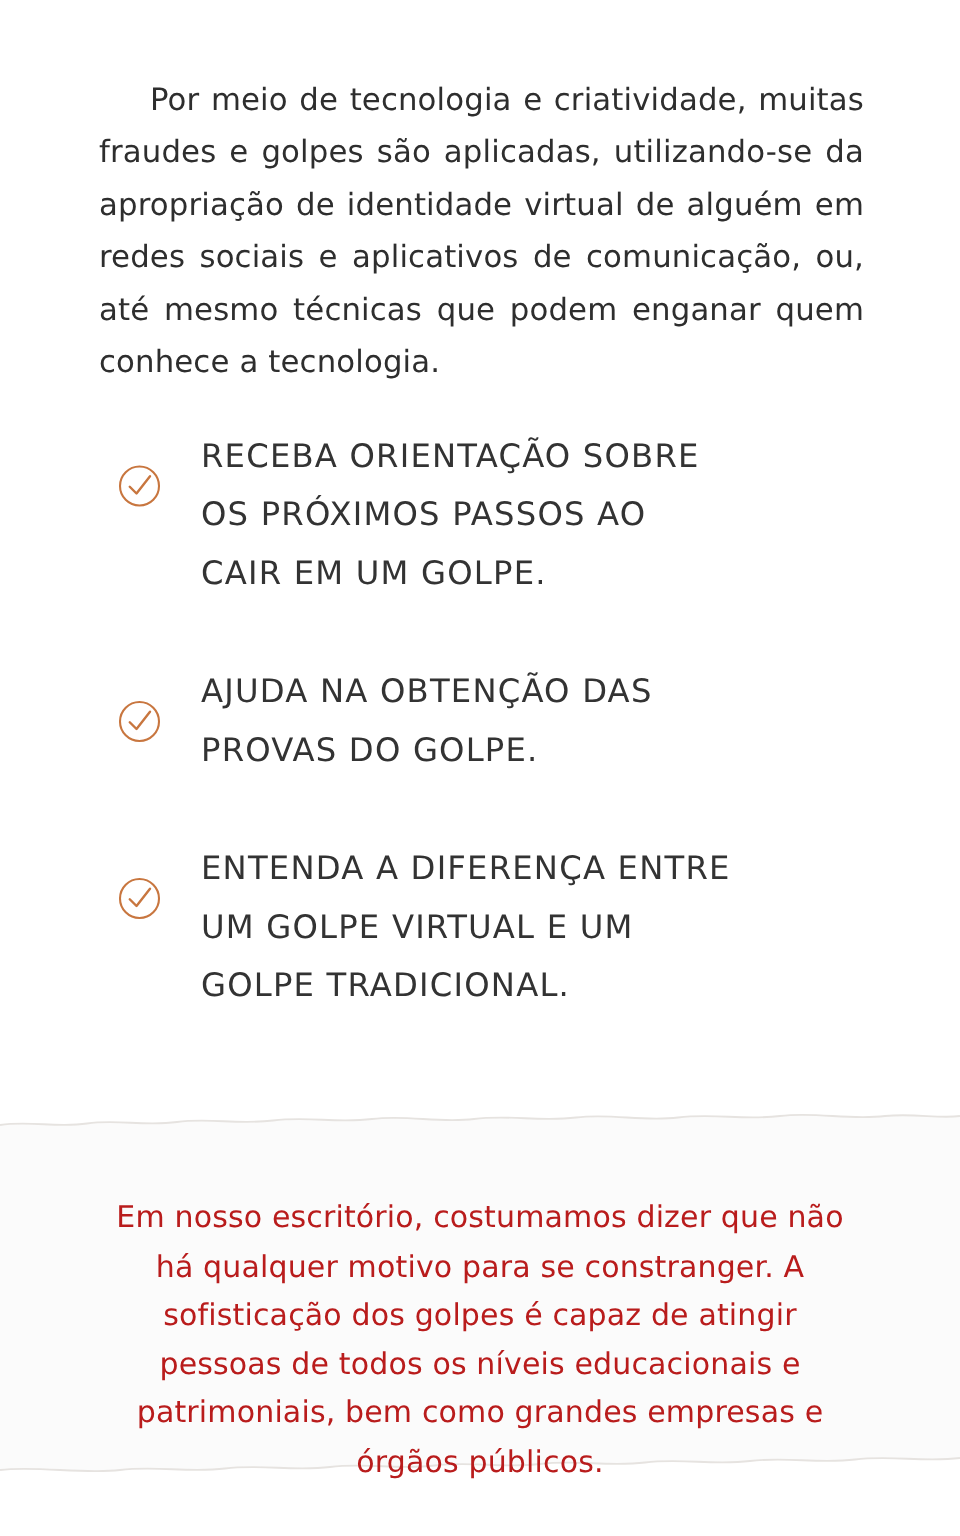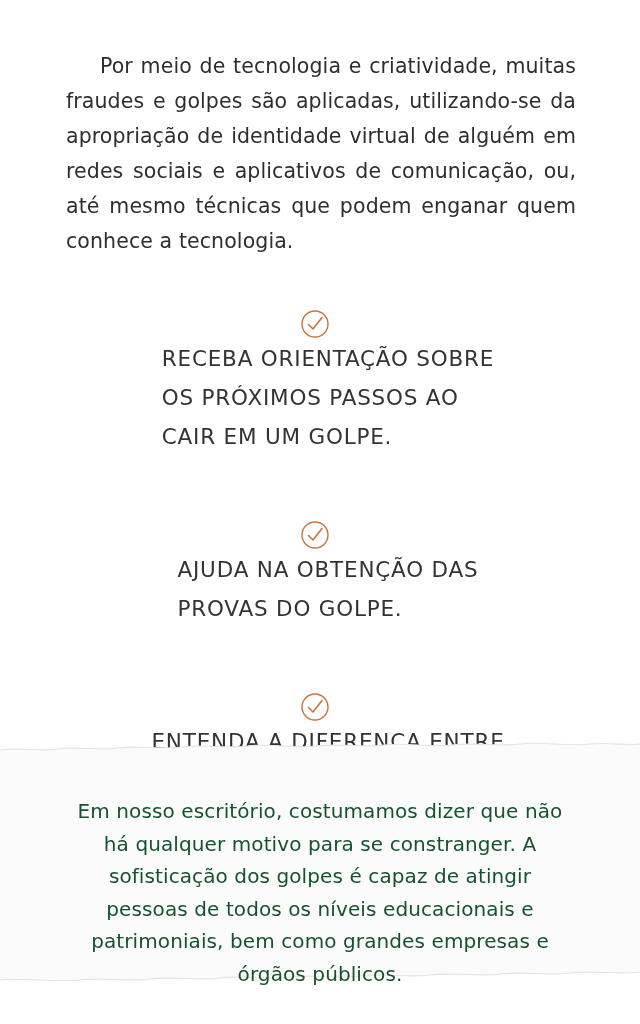--- a/index.html
+++ b/index.html
@@ -44,23 +44,22 @@
 
   
   .checklist {
     position: absolute;
     left: 78px;
     top: 285px;
     width: 500px;
   }
   .check-item {
     display: flex;
-    align-items: center;
+    align-items: flex-start;
     margin-bottom: 40px;
-    flex-direction: column;
   }
   .check-item:last-child {
     margin-bottom: 0;
   }
   .check-mark {
     flex: 0 0 auto;
     width: 30px;
     height: 30px;
     margin-top: 24px;
     margin-right: 26px;
@@ -111,21 +110,21 @@
     background: #fbfbfb;
   }
   .note {
     position: absolute;
     left: 70px;
     top: 775px;
     width: 500px;
     text-align: center;
     font-size: 20px;
     line-height: 32.5px;
-    color: #14532d;
+    color: #b91c1c;
     letter-spacing: 0.1px;
   }
 </style>
 </head>
 <body>
 
 <div class="page">
 
   <p class="intro"><span class="indent"></span><span>Por meio de tecnologia e criatividade, muitas fraudes e golpes são aplicadas, utilizando-se da apropriação de identidade virtual de alguém em redes sociais e aplicativos de comunicação, ou, até mesmo técnicas que podem enganar quem conhece a tecnologia.</span></p>
 

